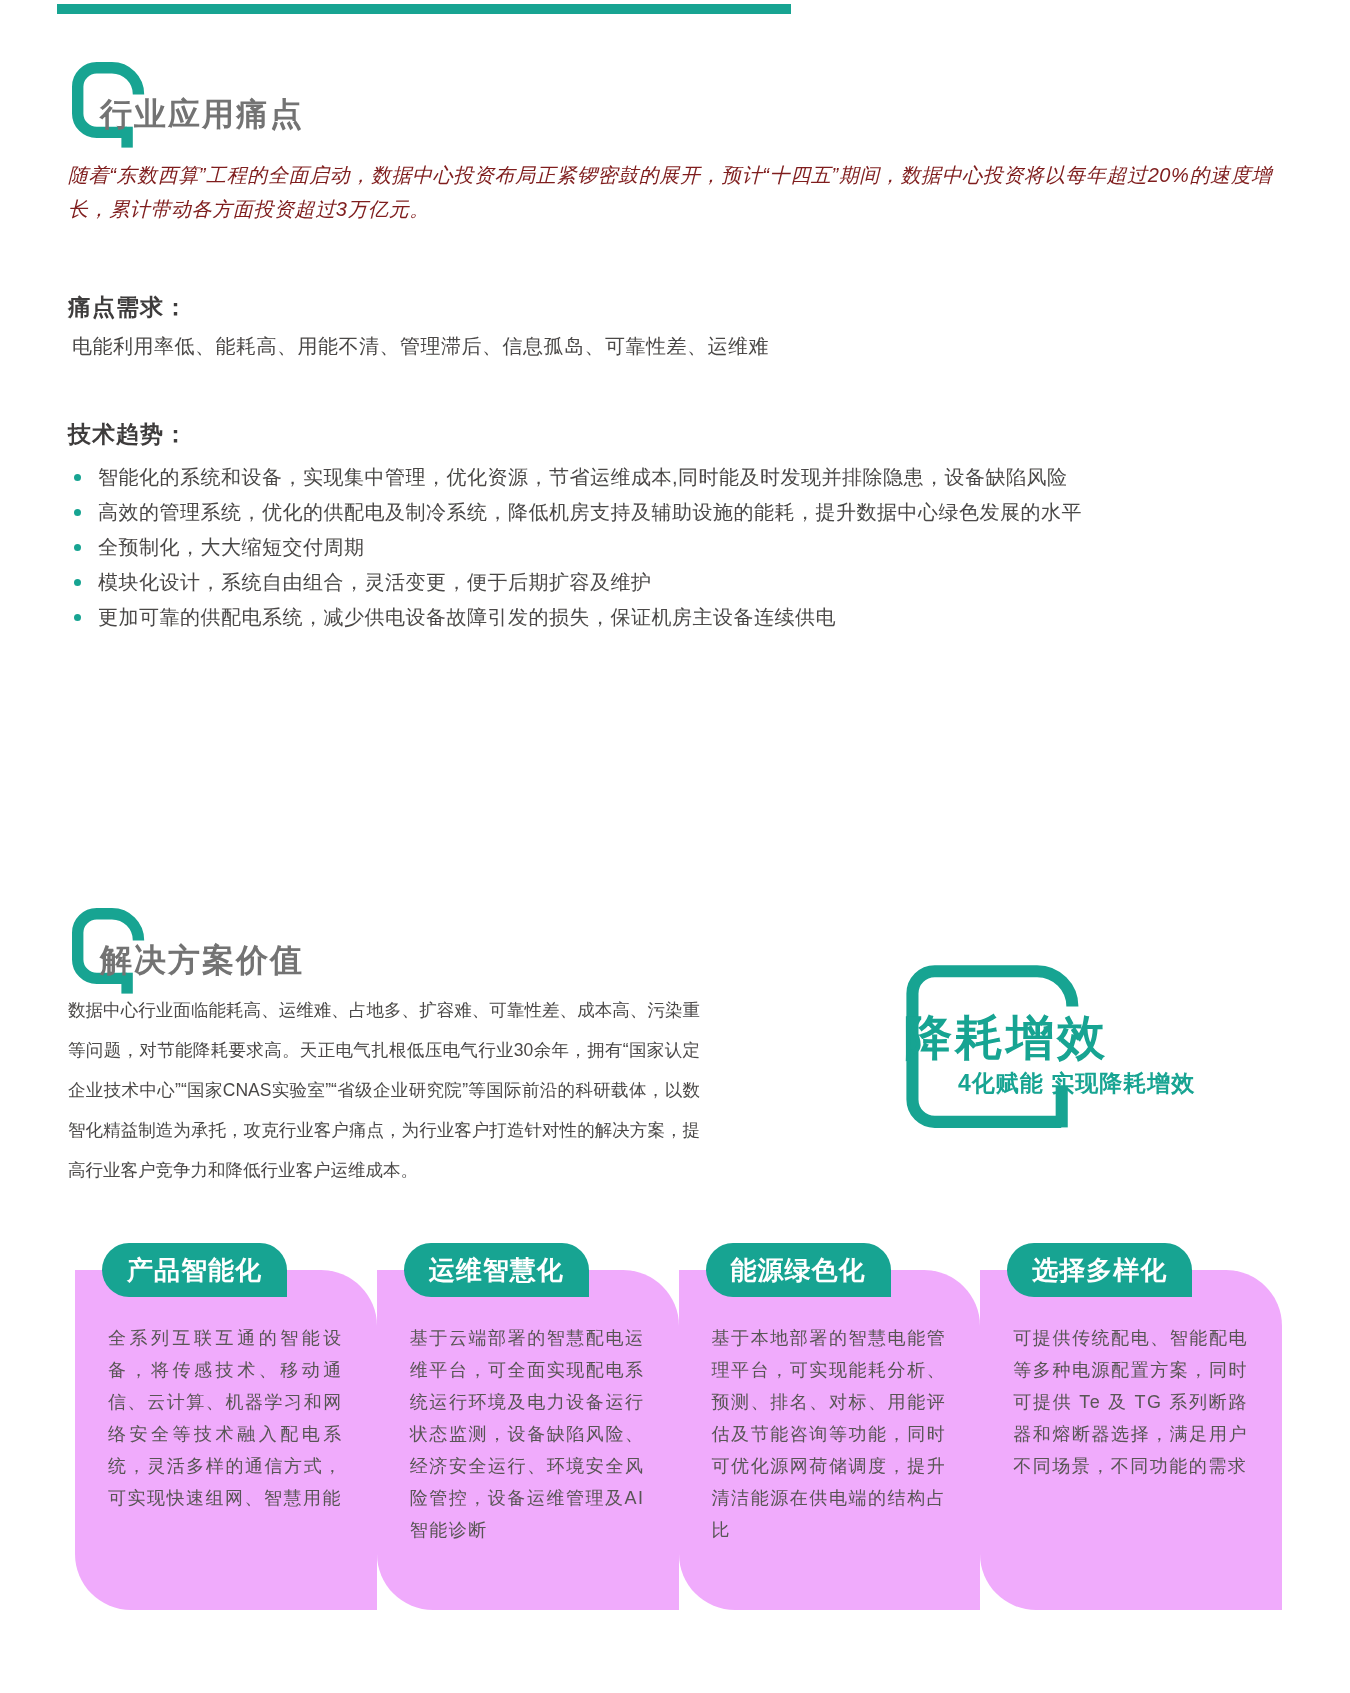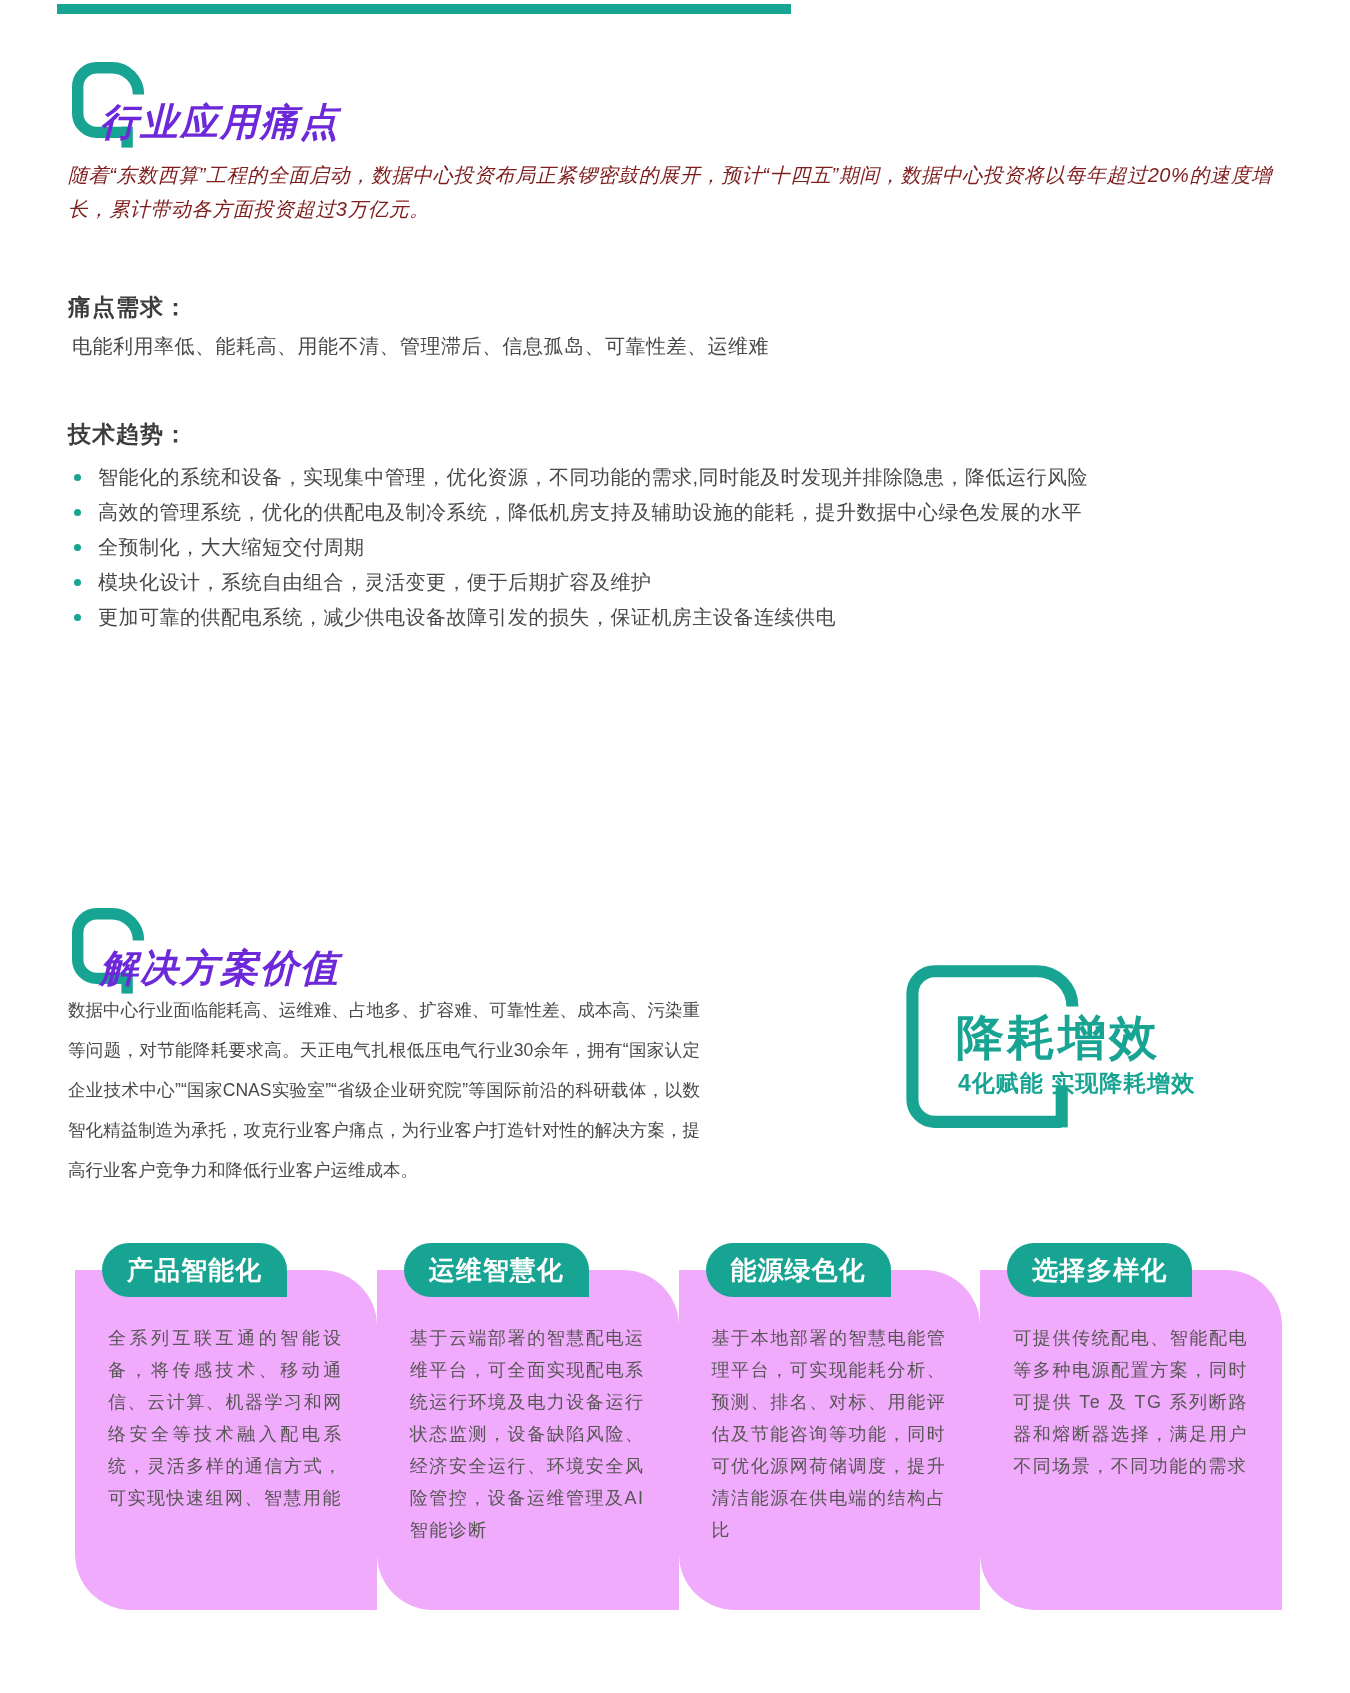--- a/index.html
+++ b/index.html
@@ -1,33 +1,33 @@
 <!DOCTYPE html>
 <html><head>
 <meta charset="utf-8">
 <style>
   html,body{margin:0;padding:0;background:#ffffff;}
   body{width:1350px;height:1693px;position:relative;font-family:"Liberation Sans",sans-serif;overflow:hidden;}
   .topbar{position:absolute;left:57px;top:4px;width:734px;height:10px;background:#17a492;}
 
   .sec-icon{position:absolute;width:76px;height:92px;}
-  .sec-title{position:absolute;font-size:38px;font-weight:700;color:#6d28d9;letter-spacing:2px;white-space:nowrap;z-index:2;font-style:italic;}
+  .sec-title{position:absolute;font-size:32px;font-weight:700;color:#737373;letter-spacing:2px;white-space:nowrap;z-index:2;}
 
   .intro{position:absolute;left:68px;top:158px;width:1230px;font-size:20px;line-height:34px;color:#7f1d1d;letter-spacing:0.6px;margin:0;font-style:italic;}
   .sub-h{position:absolute;left:68px;font-size:23px;font-weight:700;color:#3e3c3c;margin:0;letter-spacing:1px;}
   .pain-p{position:absolute;left:72px;top:333px;width:1100px;font-size:20px;color:#4a4847;margin:0;letter-spacing:0.5px;}
 
   .trend-list{position:absolute;left:72px;top:466px;margin:0;padding:0;list-style:none;width:1150px;}
   .trend-list li{position:relative;padding-left:26px;margin-bottom:13px;font-size:20px;line-height:22px;color:#4a4847;letter-spacing:0.5px;}
   .dot{position:absolute;left:2px;top:8px;width:7px;height:7px;border-radius:50%;background:#17a492;}
 
   .para2{position:absolute;left:68px;top:990px;width:632px;font-size:17.5px;line-height:40px;color:#4a4847;text-align:justify;margin:0;}
 
   .badge-bracket{position:absolute;left:905px;top:958px;width:186px;height:177px;}
-  .badge-title{position:absolute;left:956px;top:1006px;font-size:48px;font-weight:700;color:#17a492;letter-spacing:3px;white-space:nowrap;z-index:2;}
+  .badge-title{position:absolute;left:904px;top:1006px;font-size:48px;font-weight:700;color:#17a492;letter-spacing:3px;white-space:nowrap;z-index:2;}
   .badge-sub{position:absolute;left:958px;top:1068px;font-size:23px;font-weight:700;color:#17a492;letter-spacing:1px;white-space:nowrap;z-index:2;}
 
   .cards{position:absolute;left:75px;top:1243px;width:1207px;display:grid;grid-template-columns:repeat(4,1fr);}
   .card{position:relative;}
   .pill{position:relative;z-index:1;width:max-content;margin:0 0 -27px 27px;height:54px;display:flex;align-items:center;justify-content:center;padding:0 25px;background:#17a492;color:#ffffff;font-size:26px;font-weight:700;letter-spacing:1px;border-radius:27px 27px 0 27px;}
   .card-body{height:340px;box-sizing:border-box;background:#f0abfc;border-radius:0 56px 0 56px;padding:52px 34px 0 33px;font-size:18px;line-height:32px;letter-spacing:1.5px;color:#585555;text-align:justify;}
 </style>
 </head>
 <body>
 
@@ -39,21 +39,21 @@
 </svg>
 <h1 class="sec-title" style="left:100px;top:72px;">行业应用痛点</h1>
 
 <p class="intro">随着“东数西算”工程的全面启动，数据中心投资布局正紧锣密鼓的展开，预计“十四五”期间，数据中心投资将以每年超过20%的速度增长，累计带动各方面投资超过3万亿元。</p>
 
 <h2 class="sub-h" style="top:292px;">痛点需求：</h2>
 <p class="pain-p">电能利用率低、能耗高、用能不清、管理滞后、信息孤岛、可靠性差、运维难</p>
 
 <h2 class="sub-h" style="top:419px;">技术趋势：</h2>
 <ul class="trend-list">
-  <li><span class="dot"></span><span>智能化的系统和设备，实现集中管理，优化资源，不同功能的需求,同时能及时发现并排除隐患，降低运行风险</span></li>
+  <li><span class="dot"></span><span>智能化的系统和设备，实现集中管理，优化资源，节省运维成本,同时能及时发现并排除隐患，设备缺陷风险</span></li>
   <li><span class="dot"></span><span>高效的管理系统，优化的供配电及制冷系统，降低机房支持及辅助设施的能耗，提升数据中心绿色发展的水平</span></li>
   <li><span class="dot"></span><span>全预制化，大大缩短交付周期</span></li>
   <li><span class="dot"></span><span>模块化设计，系统自由组合，灵活变更，便于后期扩容及维护</span></li>
   <li><span class="dot"></span><span>更加可靠的供配电系统，减少供电设备故障引发的损失，保证机房主设备连续供电</span></li>
 </ul>
 
 <svg class="sec-icon" style="left:72px;top:902px;" viewBox="0 0 80 96">
   <path d="M 70 40 A 28 28 0 0 0 42 12 L 26 12 A 20 20 0 0 0 6 32 L 6 60 A 20 20 0 0 0 26 80 L 58 80" fill="none" stroke="#17a492" stroke-width="12"></path>
   <rect x="52" y="74" width="12" height="22" fill="#17a492"></rect>
 </svg>

